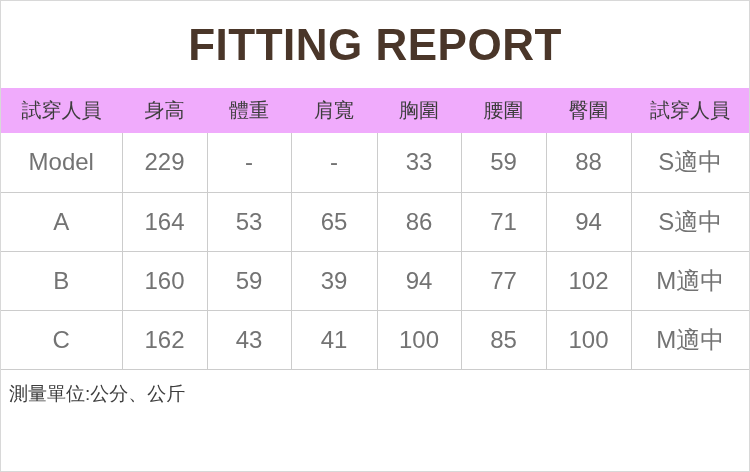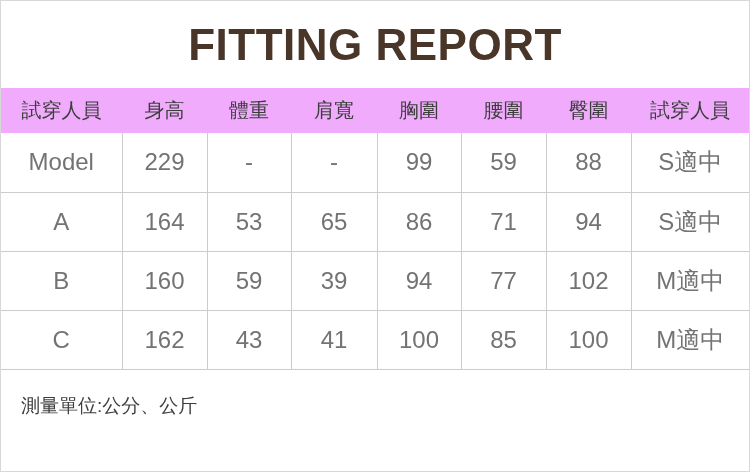--- a/index.html
+++ b/index.html
@@ -60,21 +60,21 @@
     background: #ffffff;
   }
   tbody td + td { border-left: 1px solid #cccccc; }
   tbody td:last-child { font-size: 24px; }
   .notes {
     padding: 9px 8px 0 8px;
     font-size: 19px;
     line-height: 29px;
     color: #3d3d3d;
   }
-  .notes p { margin: 12px; }
+  .notes p { margin: 0; }
 </style>
 </head>
 <body>
 
 <div class="page">
 
   <div class="title-bar">
     <div class="title">FITTING REPORT</div>
   </div>
 
@@ -100,21 +100,21 @@
         <th>臀圍</th>
         <th>試穿人員</th>
       </tr>
     </thead>
     <tbody>
       <tr>
         <td>Model</td>
         <td>229</td>
         <td>-</td>
         <td>-</td>
-        <td>99</td>
+        <td>33</td>
         <td>59</td>
         <td>88</td>
         <td>S適中</td>
       </tr>
       <tr>
         <td>A</td>
         <td>164</td>
         <td>53</td>
         <td>65</td>
         <td>86</td>

